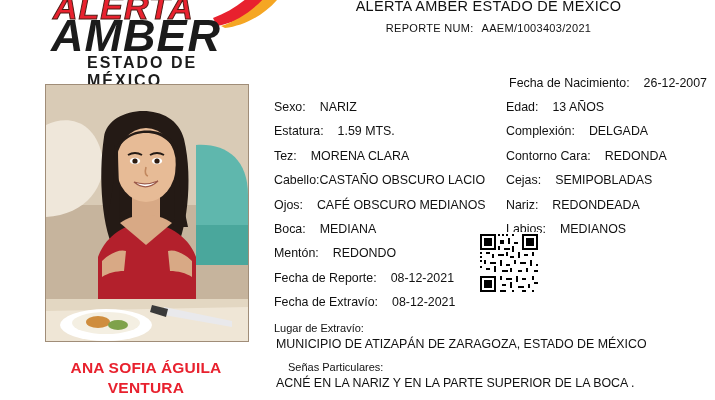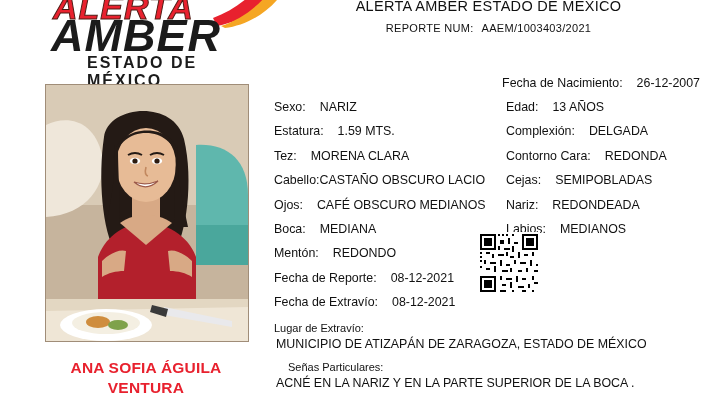--- a/index.html
+++ b/index.html
@@ -158,21 +158,21 @@
   }
   .lbl { font-weight: normal; }
   .val { font-weight: normal; }
   .gap { display: inline-block; width: 8px; }
   .gap-lg { display: inline-block; width: 14px; }
 
   .row-birth {
     position: relative;
     height: 24px;
     text-align: right;
-    padding-right: 15px;
+    padding-right: 8px;
   }
 
   .block-line {
     font-size: 11px;
     margin-top: 2px;
   }
   .sub-line {
     font-size: 12.4px;
     margin-top: 3px;
     margin-left: 2px;

